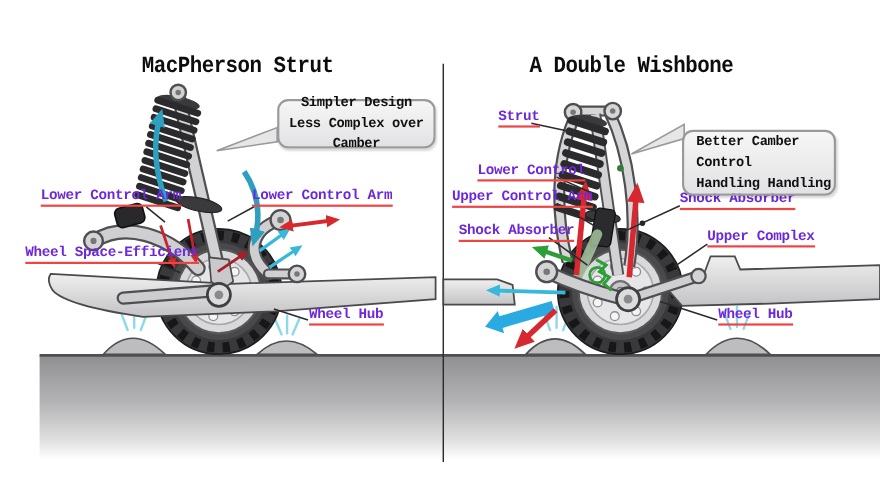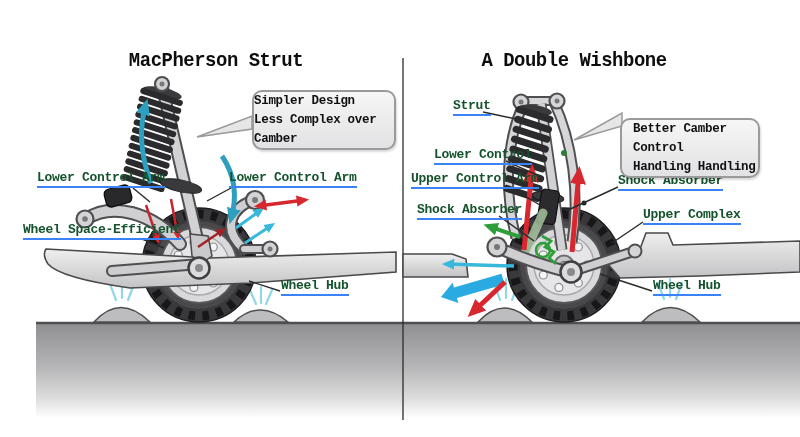--- a/index.html
+++ b/index.html
@@ -6,31 +6,31 @@
   #stage{
     position:relative;width:800px;height:437px;overflow:hidden;background:#ffffff;
     font-family:Liberation Mono, monospace;
   }
   #stage svg{position:absolute;left:0;top:0;}
   .ttl{
     position:absolute;font-weight:bold;font-size:21px;letter-spacing:-0.5px;color:#0d0d0f;
     white-space:nowrap;transform:translateX(-50%) scaleX(0.9);
   }
   .lbl{
-    position:absolute;font-weight:bold;font-size:13px;letter-spacing:-0.3px;color:#14532d;
-    white-space:nowrap;border-bottom:2px solid #3b82f6;padding-bottom:1px;line-height:14px;
+    position:absolute;font-weight:bold;font-size:13px;letter-spacing:-0.3px;color:#6d28d9;
+    white-space:nowrap;border-bottom:2px solid #ef4444;padding-bottom:1px;line-height:14px;
   }
   .callout{
     position:absolute;box-sizing:border-box;border:2px solid #9a9a9c;border-radius:10px;
     background:linear-gradient(180deg,#f6f6f6,#e2e2e4);
     font-weight:bold;font-size:12.5px;letter-spacing:-0.3px;color:#101012;
     display:flex;flex-direction:column;justify-content:center;line-height:19px;
     box-shadow:1px 2px 2px rgba(0,0,0,0.15);
   }
-  .callout-left{left:252px;top:90px;width:144px;height:60px;}
+  .callout-left{left:252px;top:90px;width:144px;height:45px;text-align:center;}
   .callout-right{left:620px;top:87px;width:140px;height:60px;text-align:left;padding-left:11px;margin-top:31px;}
 </style>
 </head>
 <body>
 
 <div id="stage">
 
 <svg width="800" height="437" viewBox="0 0 800 437">
   <defs>
     <linearGradient id="groundGrad" x1="0" y1="0" x2="0" y2="1">

